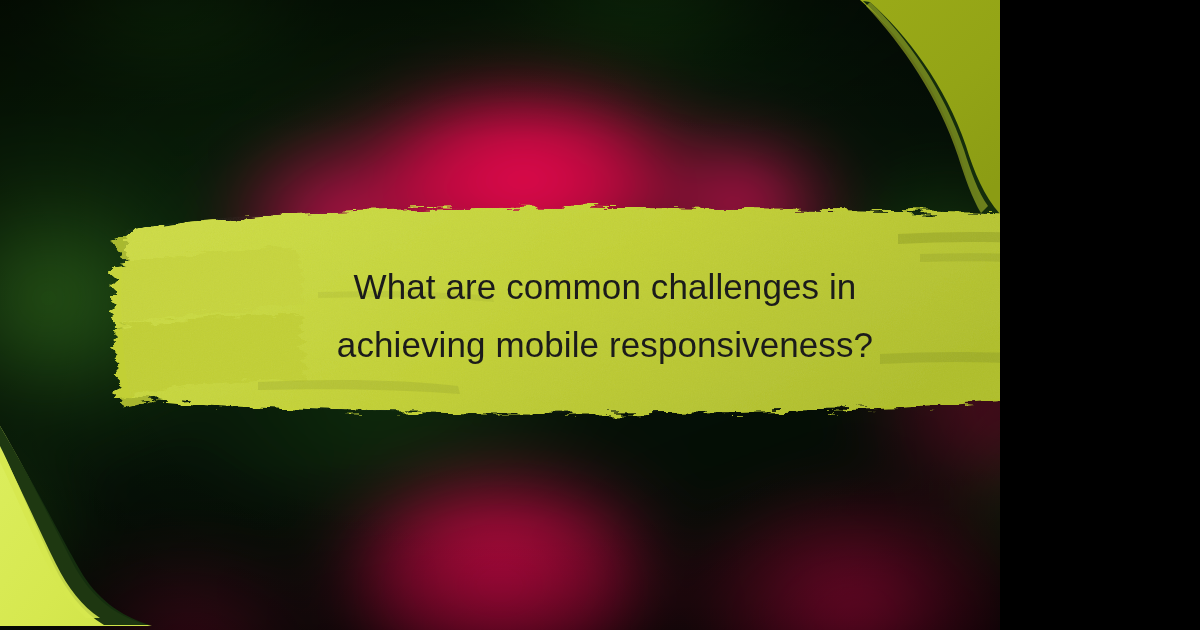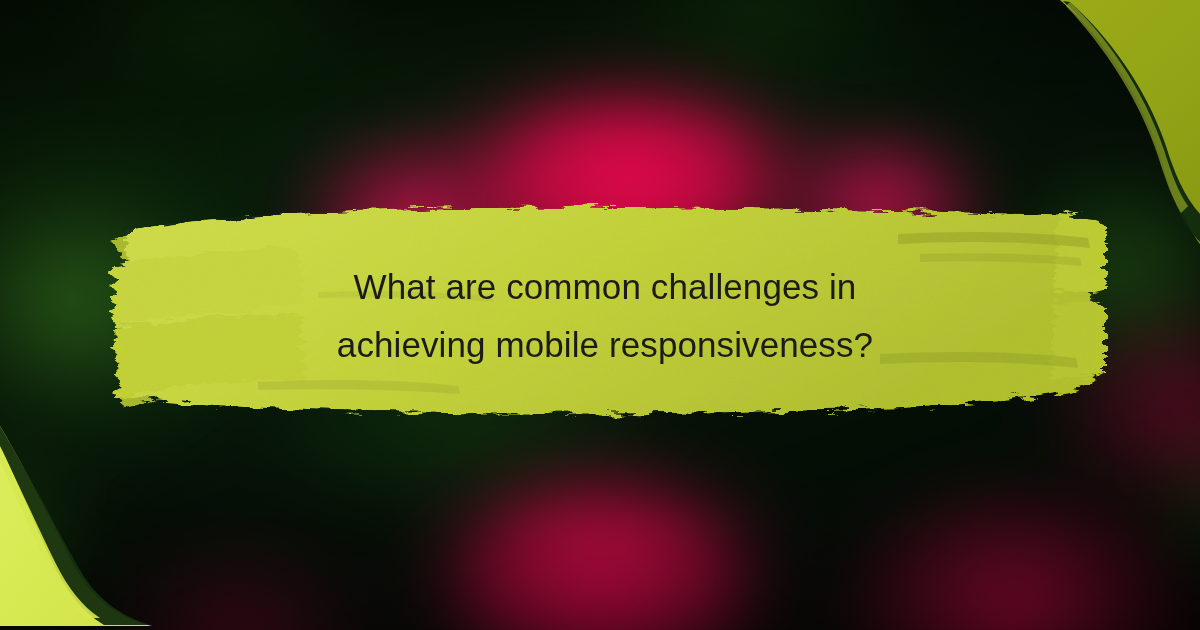--- a/index.html
+++ b/index.html
@@ -3,21 +3,21 @@
 <meta charset="utf-8">
 <title>Question Card</title>
 <style>
   html, body {
     margin: 0;
     padding: 0;
     background: #000;
   }
   #card {
     position: relative;
-    width: 1200px;
+    width: 1000px;
     height: 630px;
     overflow: hidden;
     background: #0a1505;
     font-family: "Liberation Sans", sans-serif;
   }
 
   
   .photo-bg {
     position: absolute;
     inset: -60px;

